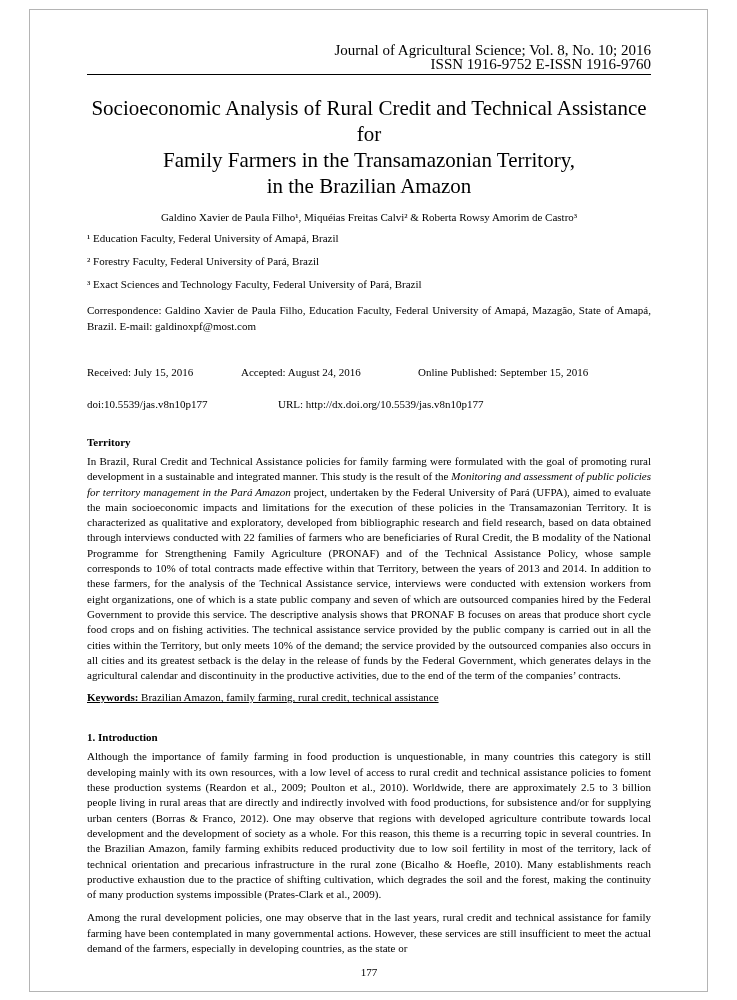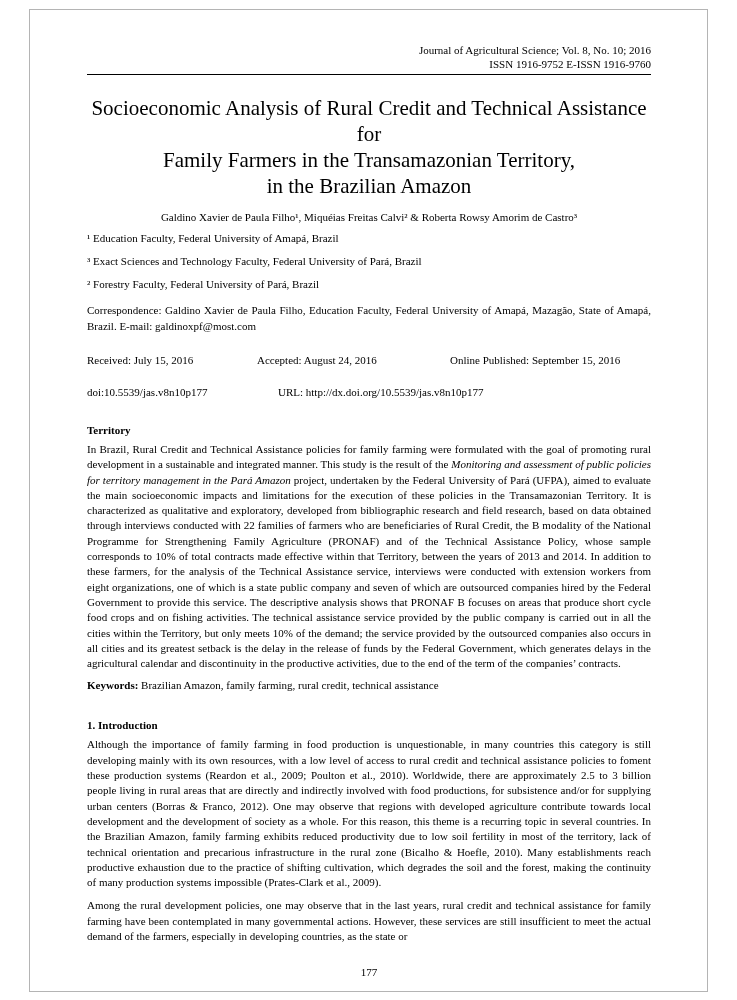--- a/index.html
+++ b/index.html
@@ -14,41 +14,41 @@
     position: absolute;
     top: 9px; left: 29px;
     width: 679px; height: 983px;
     border: 1px solid #b4b4b4;
     padding: 33px 56px 13px 57px;
     display: flex;
     flex-direction: column;
     overflow: hidden;
     background: #fff;
   }
-  .journal-header { text-align: right; font-size: 11px; line-height: 14px; }
+  .journal-header { text-align: right; font-size: 15px; line-height: 14px; }
   .header-rule { border: 0; border-top: 1px solid #000; margin-top: 3px; width: 100%; }
   .paper-title {
     font-size: 21px; font-weight: normal;
     text-align: center; white-space: pre-line;
     line-height: 26px; margin-top: 20px;
   }
   .authors-line { text-align: center; font-size: 11px; margin-top: 12px; }
   .affiliation { font-size: 11px; margin-top: 8px; line-height: 15px; }
   .correspondence { font-size: 11px; margin-top: 10px; text-align: justify; line-height: 16px; }
   .meta-row { font-size: 11px; display: flex; }
-  .meta-row.dates { margin-top: 20px; gap: 16px; }
+  .meta-row.dates { margin-top: 32px; }
   .meta-row.doi { margin-top: 20px; }
   .meta-col-1 { width: 154px; flex: 0 0 auto; }
   .meta-col-1w { width: 191px; flex: 0 0 auto; }
   .meta-col-2 { width: 177px; flex: 0 0 auto; }
   .section-heading { font-size: 11px; font-weight: bold; margin-top: 24px; line-height: 16px; }
   .section-heading.intro { }
   .body-para { font-size: 11px; text-align: justify; line-height: 15.3px; margin-top: 4px; }
   .body-para.second { margin-top: 8px; }
-  .keywords-line { font-size: 11px; margin-top: 6px; line-height: 16px; text-align: justify; }
+  .keywords-line { font-size: 11px; margin-top: 6px; line-height: 16px; text-align: justify; text-decoration: underline; }
   .keywords-line b { font-weight: bold; }
   .page-footer { margin-top: auto; text-align: center; font-size: 11px; padding-top: 6px; }
   em { font-style: italic; }
 </style>
 </head>
 <body>
 
 <div class="page-frame">
 
   <div class="journal-header">
@@ -58,22 +58,22 @@
 
   <hr class="header-rule">
 
   <h1 class="paper-title">Socioeconomic Analysis of Rural Credit and Technical Assistance for
 Family Farmers in the Transamazonian Territory,
 in the Brazilian Amazon</h1>
 
   <div class="authors-line">Galdino Xavier de Paula Filho¹, Miquéias Freitas Calvi² &amp; Roberta Rowsy Amorim de Castro³</div>
 
   <div class="affiliation">¹ Education Faculty, Federal University of Amapá, Brazil</div>
+  <div class="affiliation">² Forestry Faculty, Federal University of Pará, Brazil</div>
   <div class="affiliation">³ Exact Sciences and Technology Faculty, Federal University of Pará, Brazil</div>
-  <div class="affiliation">² Forestry Faculty, Federal University of Pará, Brazil</div>
 
   <p class="correspondence">Correspondence: Galdino Xavier de Paula Filho, Education Faculty, Federal University of Amapá, Mazagão, State of Amapá, Brazil. E-mail: galdinoxpf@most.com</p>
 
   <div class="meta-row dates">
     <span class="meta-col-1">Received: July 15, 2016</span>
     <span class="meta-col-2">Accepted: August 24, 2016</span>
     <span>Online Published: September 15, 2016</span>
   </div>
 
   <div class="meta-row doi">

